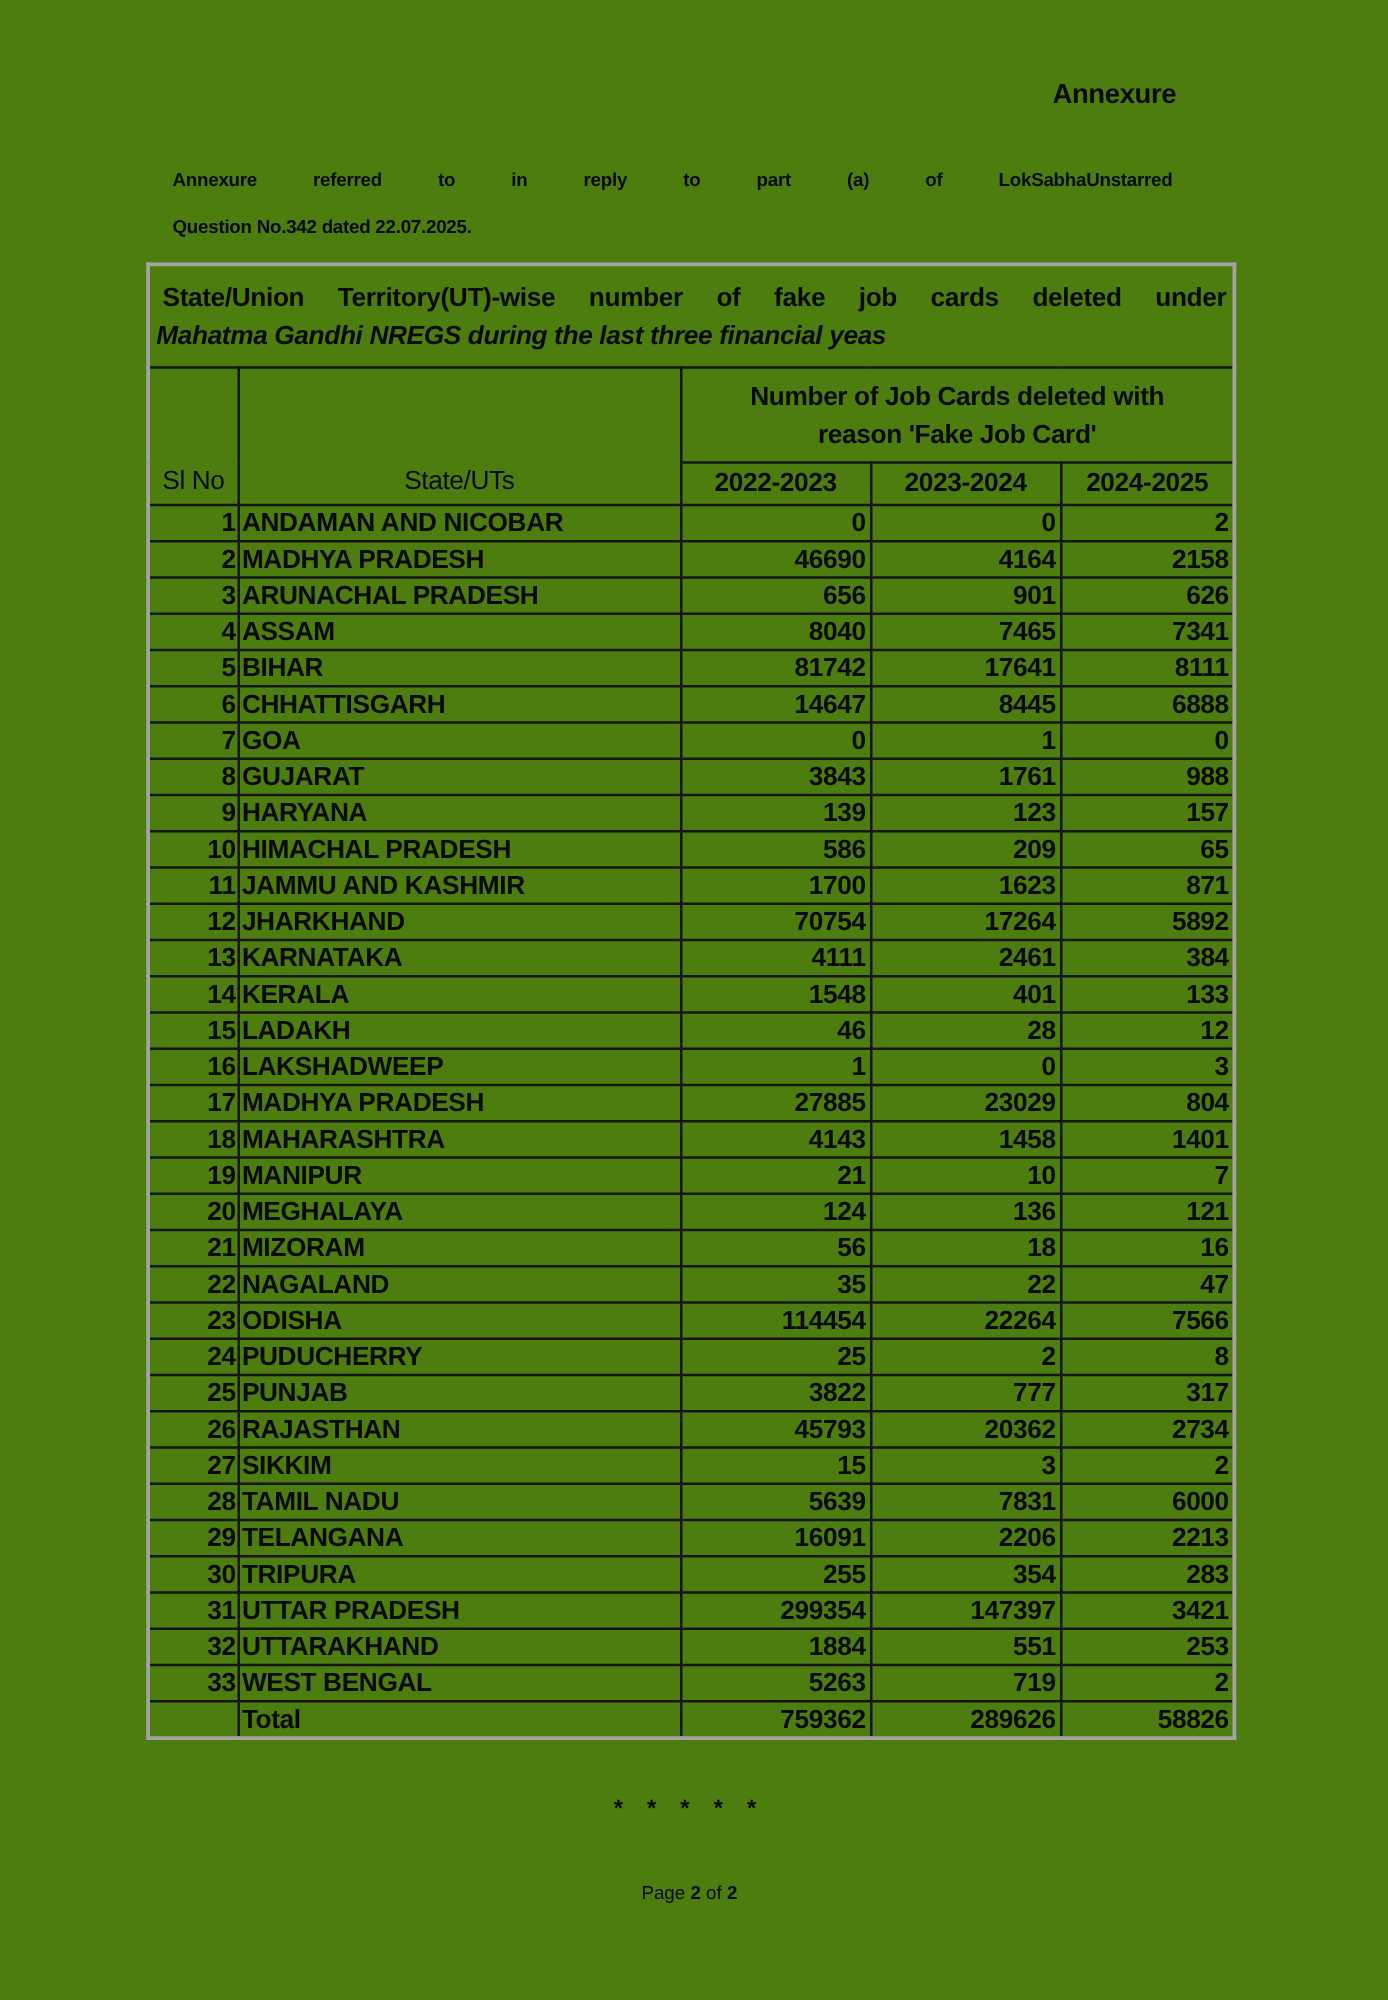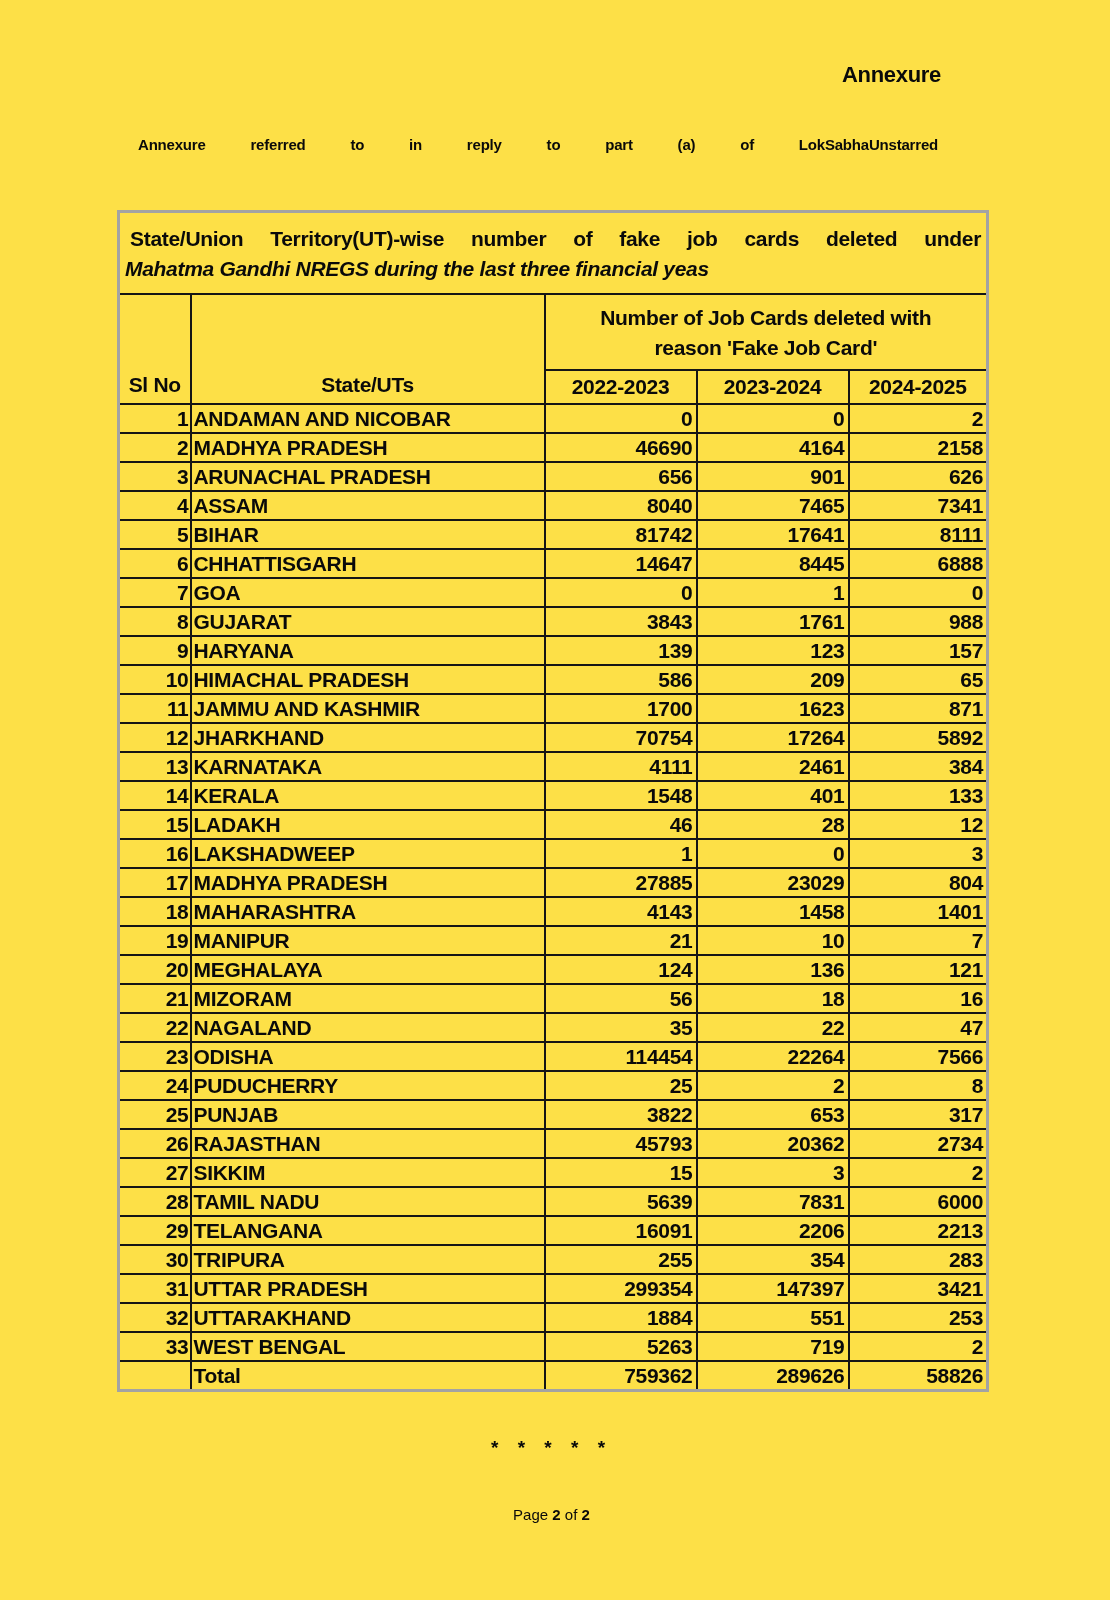--- a/index.html
+++ b/index.html
@@ -4,21 +4,21 @@
 <style>
   * { margin: 0; padding: 0; box-sizing: border-box; }
   html, body { background: #ffffff; }
   body {
     width: 1110px; height: 1600px;
     position: relative;
     font-family: "Liberation Sans", sans-serif;
     color: #0a0a0a;
     -webkit-font-smoothing: antialiased;
   }
-  .page { position: absolute; inset: 0; background: #fde047; }
+  .page { position: absolute; inset: 0; background: #4d7c0f; }
 
   .annexure-label {
     position: absolute; top: 62px; left: 0; width: 941px;
     text-align: right;
     font-size: 22px; font-weight: 700; letter-spacing: -0.3px;
   }
 
   .intro {
     position: absolute; top: 126px; left: 138px; width: 800px;
     font-size: 15px; font-weight: 700; letter-spacing: -0.2px;
@@ -37,21 +37,21 @@
     overflow: hidden; white-space: nowrap;
   }
   table.main { border: 3px solid #a3a3a3; }
 
   .title-cell { padding: 11px 5px 9px 5px; line-height: 30px; }
   .title-line-1 { text-align: justify; text-align-last: justify; padding-left: 5px; }
   .title-line-2 { text-align: left; font-style: italic; }
 
   .th-corner {
     vertical-align: bottom; text-align: center;
-    padding-bottom: 6px; font-weight: 700; margin-left: 12px;
+    padding-bottom: 6px; font-weight: 400; margin-left: 12px;
   }
   .merged-header { text-align: center; padding: 8px 2px 6px 2px; line-height: 30px; }
   .th-year { text-align: center; height: 34px; vertical-align: middle; }
 
   tr.row td { height: 29px; vertical-align: middle; line-height: 1; }
   .td-sl   { text-align: right; padding-right: 1px; }
   .td-state{ text-align: left;  padding-left: 2px; margin-top: 12px; }
   .td-num  { text-align: right; padding-right: 3px; }
 
   .below-table {
@@ -69,20 +69,21 @@
 </style>
 </head>
 <body>
 
 <div class="page">
 
   <div class="annexure-label">Annexure</div>
 
   <div class="intro">
     <div class="intro-line-1">Annexure referred to in reply to part (a) of LokSabhaUnstarred</div>
+    <div class="intro-line-2">Question No.342 dated 22.07.2025.</div>
   </div>
 
   <table class="main">
     <colgroup>
       <col style="width:72px">
       <col style="width:354px">
       <col style="width:152px">
       <col style="width:152px">
       <col style="width:139px">
     </colgroup>
@@ -273,21 +274,21 @@
           <td class="td-sl">24</td>
           <td class="td-state">PUDUCHERRY</td>
           <td class="td-num">25</td>
           <td class="td-num">2</td>
           <td class="td-num">8</td>
         </tr>
         <tr class="row">
           <td class="td-sl">25</td>
           <td class="td-state">PUNJAB</td>
           <td class="td-num">3822</td>
-          <td class="td-num">653</td>
+          <td class="td-num">777</td>
           <td class="td-num">317</td>
         </tr>
         <tr class="row">
           <td class="td-sl">26</td>
           <td class="td-state">RAJASTHAN</td>
           <td class="td-num">45793</td>
           <td class="td-num">20362</td>
           <td class="td-num">2734</td>
         </tr>
         <tr class="row">

